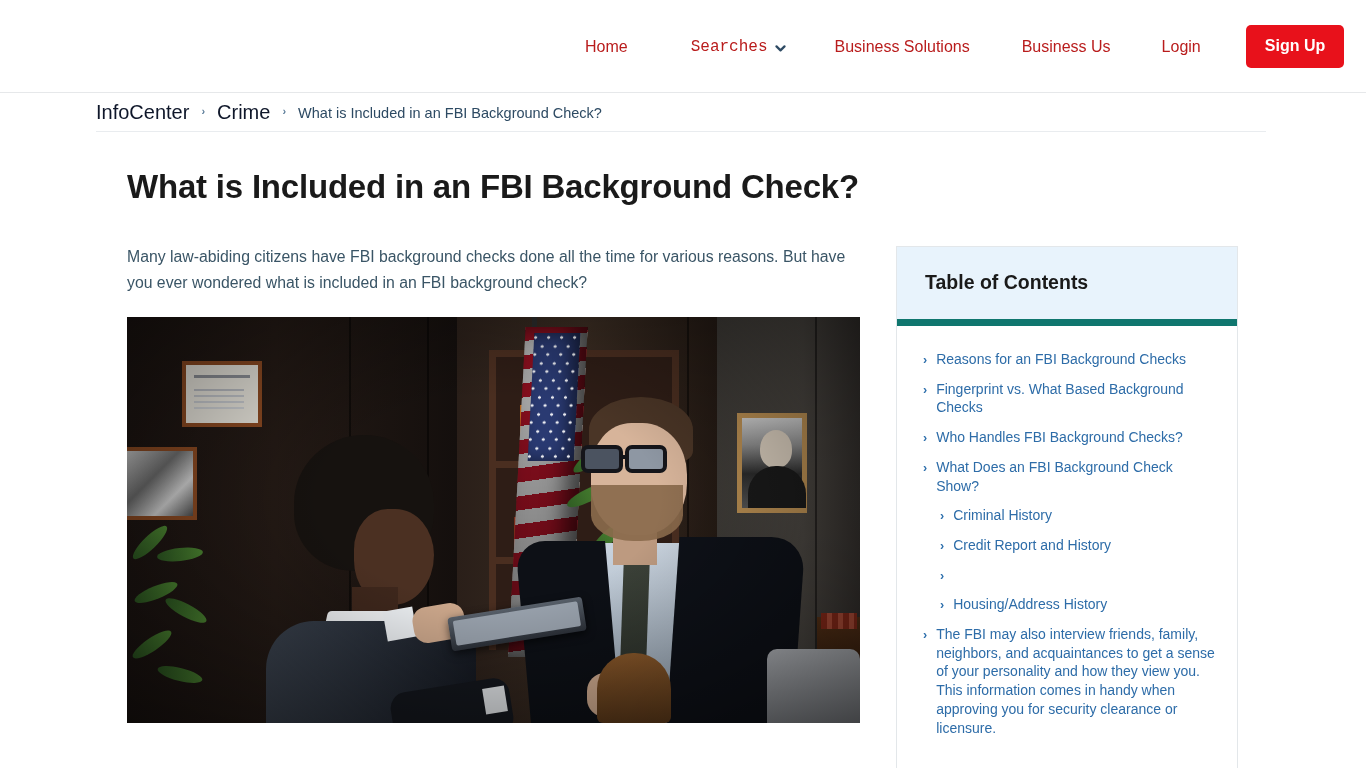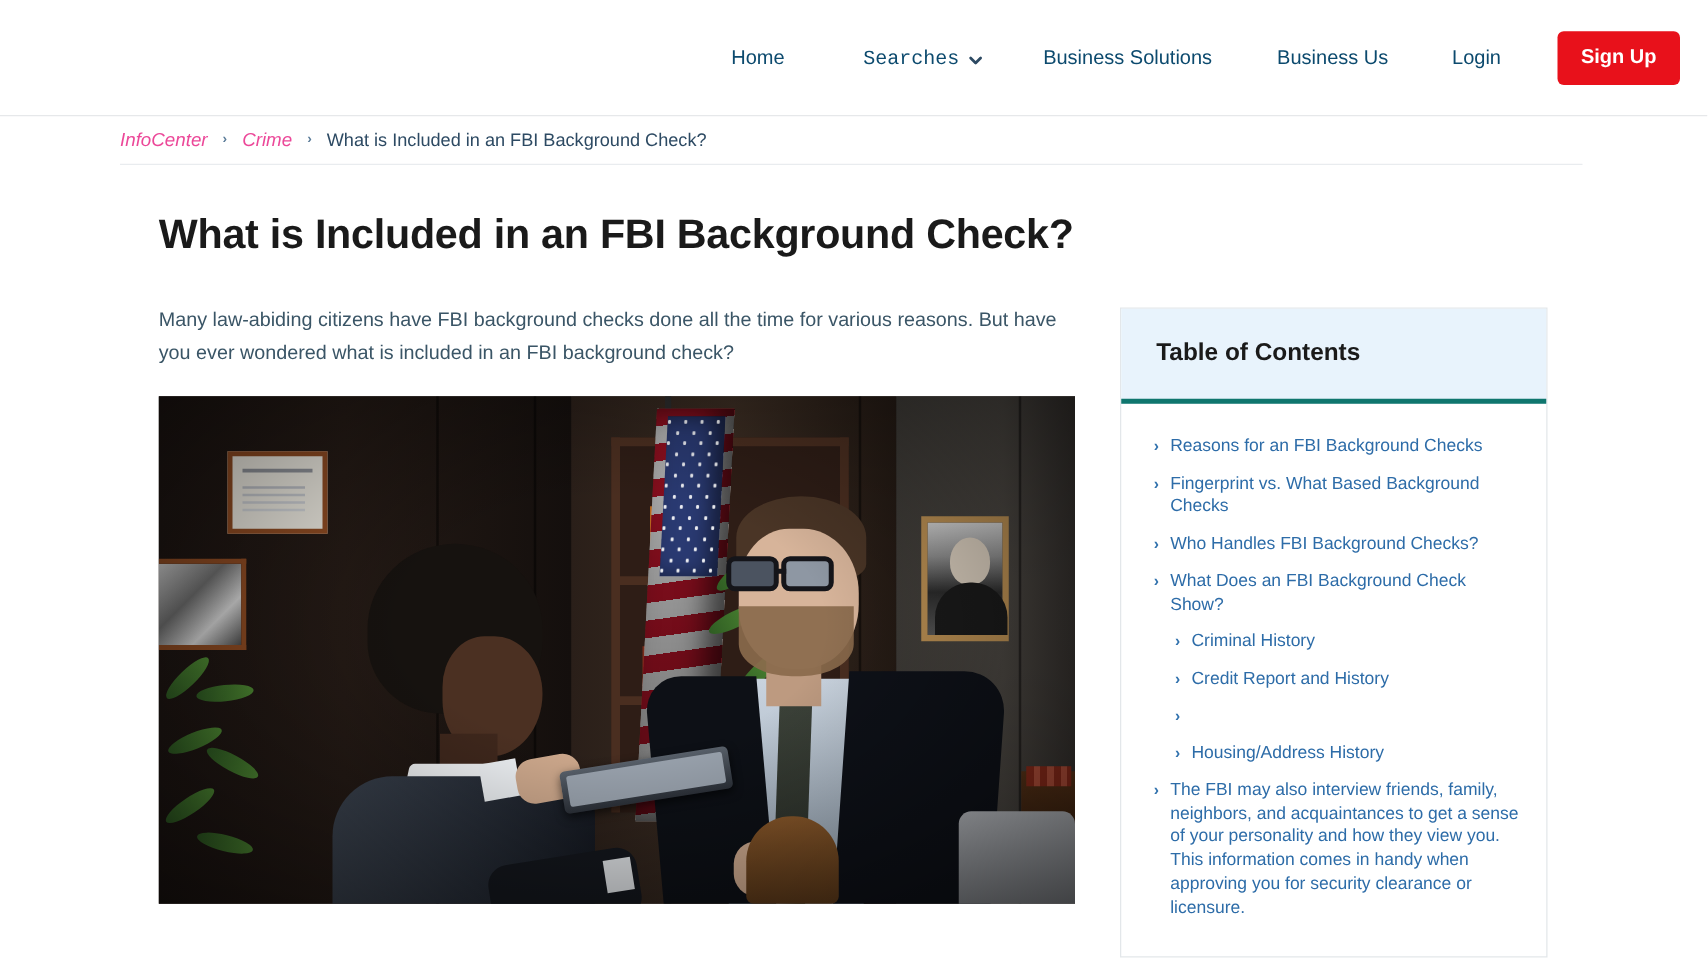--- a/index.html
+++ b/index.html
@@ -28,21 +28,21 @@
 
   .main-nav {
     position: absolute;
     left: 585px; top: 0;
     height: 93px;
     display: flex;
     align-items: center;
     gap: 0;
   }
   .nav-link {
-    color: #0c4a6e;
+    color: #b91c1c;
     font-size: 16px;
     text-decoration: none;
     white-space: nowrap;
     cursor: pointer;
     display: inline-flex;
     align-items: center;
     gap: 7px;
   }
   .nav-gap-1 { margin-right: 63px; }
   .nav-gap-2 { margin-right: 49px; font-family: Liberation Mono, monospace; }
@@ -70,26 +70,25 @@
   
   .breadcrumb-bar {
     position: relative;
     height: 39px;
     padding-left: 96px;
     display: flex;
     align-items: center;
   }
   .breadcrumb { display: flex; align-items: center; gap: 0; }
   .bc-link {
-    color: #ec4899;
-    font-size: 15px;
+    color: #0f172a;
+    font-size: 20px;
     text-decoration: none;
     cursor: pointer;
     white-space: nowrap;
-    font-style: italic;
   }
   .bc-current {
     color: #2d4a63;
     font-size: 14.5px;
     white-space: nowrap;
   }
   .bc-sep {
     color: #5b7c99;
     font-size: 11px;
     font-weight: bold;
@@ -283,21 +282,21 @@
   .toc-card {
     width: 342px; flex: 0 0 342px;
     border: 1px solid #e3e7ea;
     background: #ffffff;
     align-self: flex-start;
     margin-top: 2px;
   }
   .toc-header {
     background: #e8f3fc;
     padding: 24px 28px 25px;
-    border-bottom: 4px solid #0f766e;
+    border-bottom: 7px solid #0f766e;
   }
   .toc-title {
     font-size: 19.5px;
     font-weight: bold;
     color: #1a1a1a;
   }
   .toc-body { padding: 24px 22px 20px 26px; }
   .toc-list { list-style: none; }
   .toc-item {
     display: flex;

